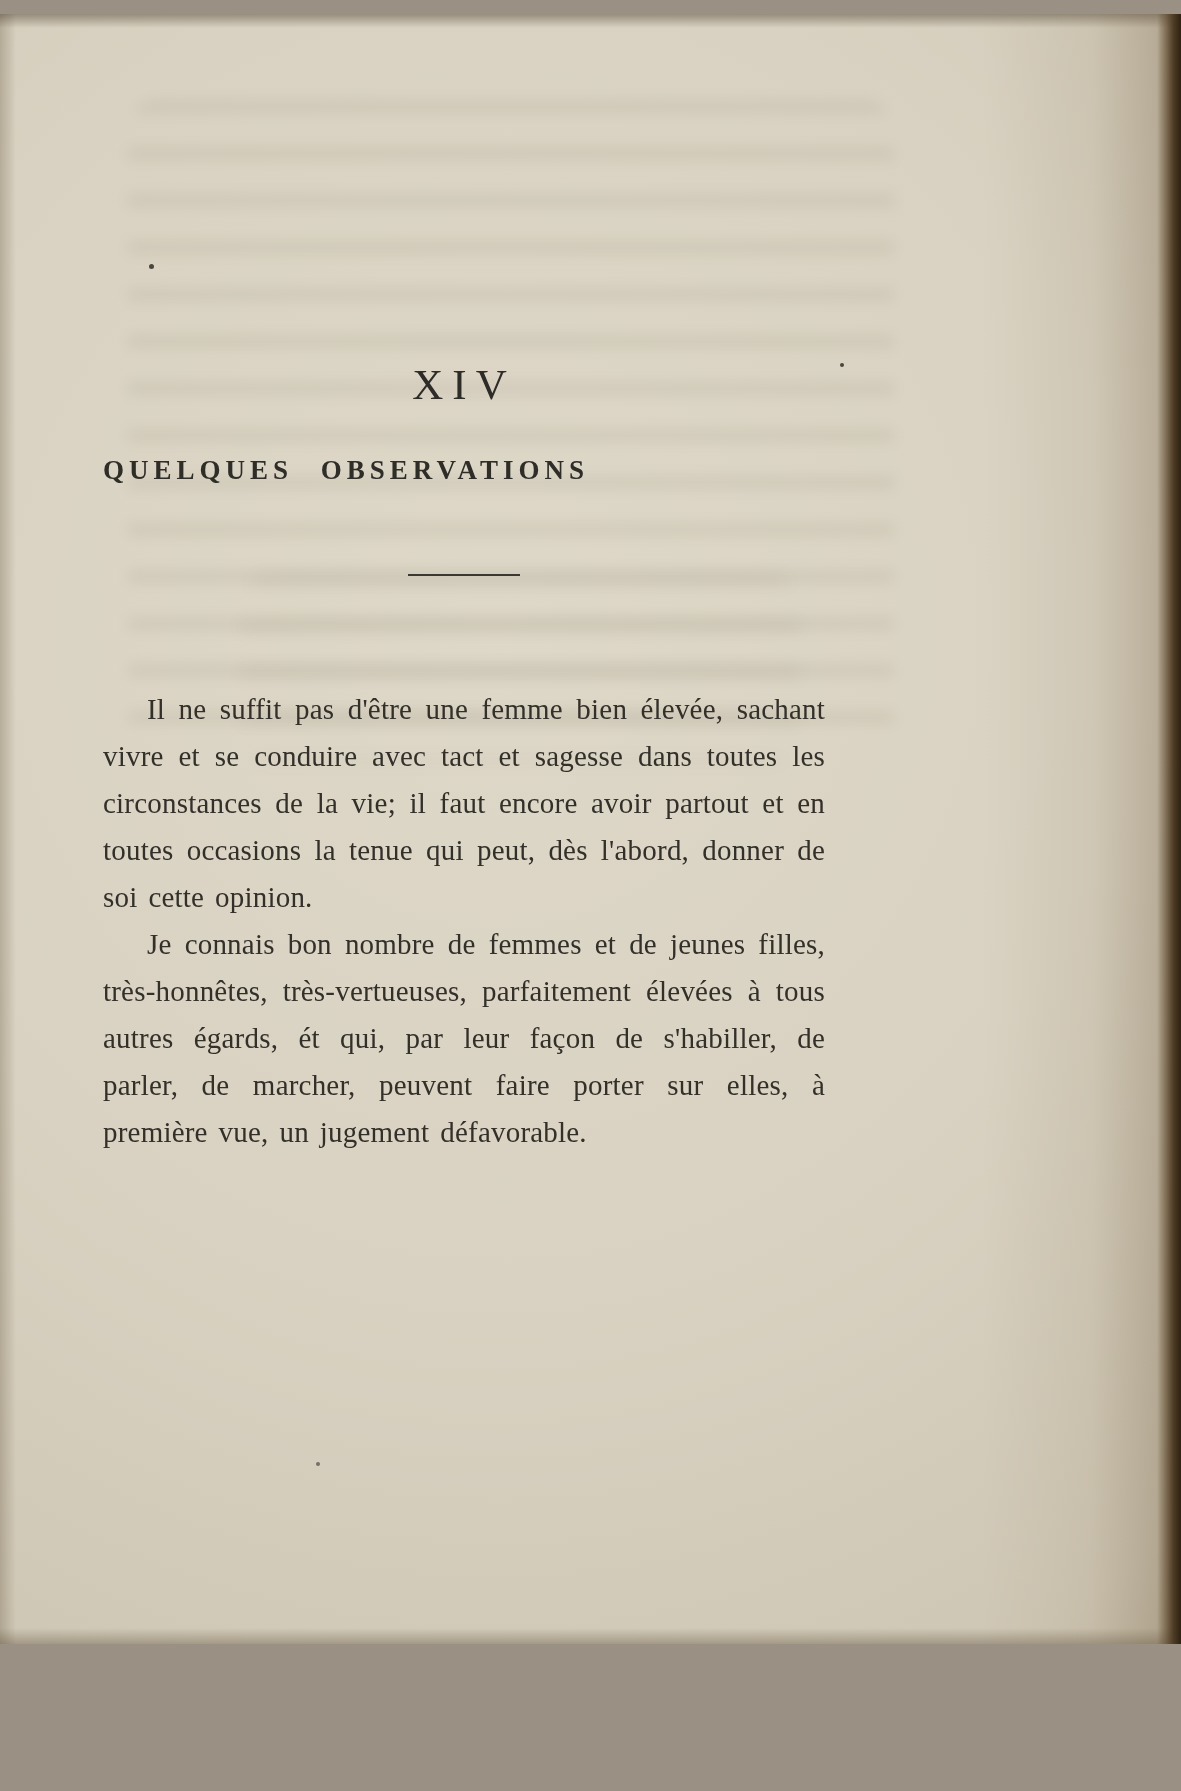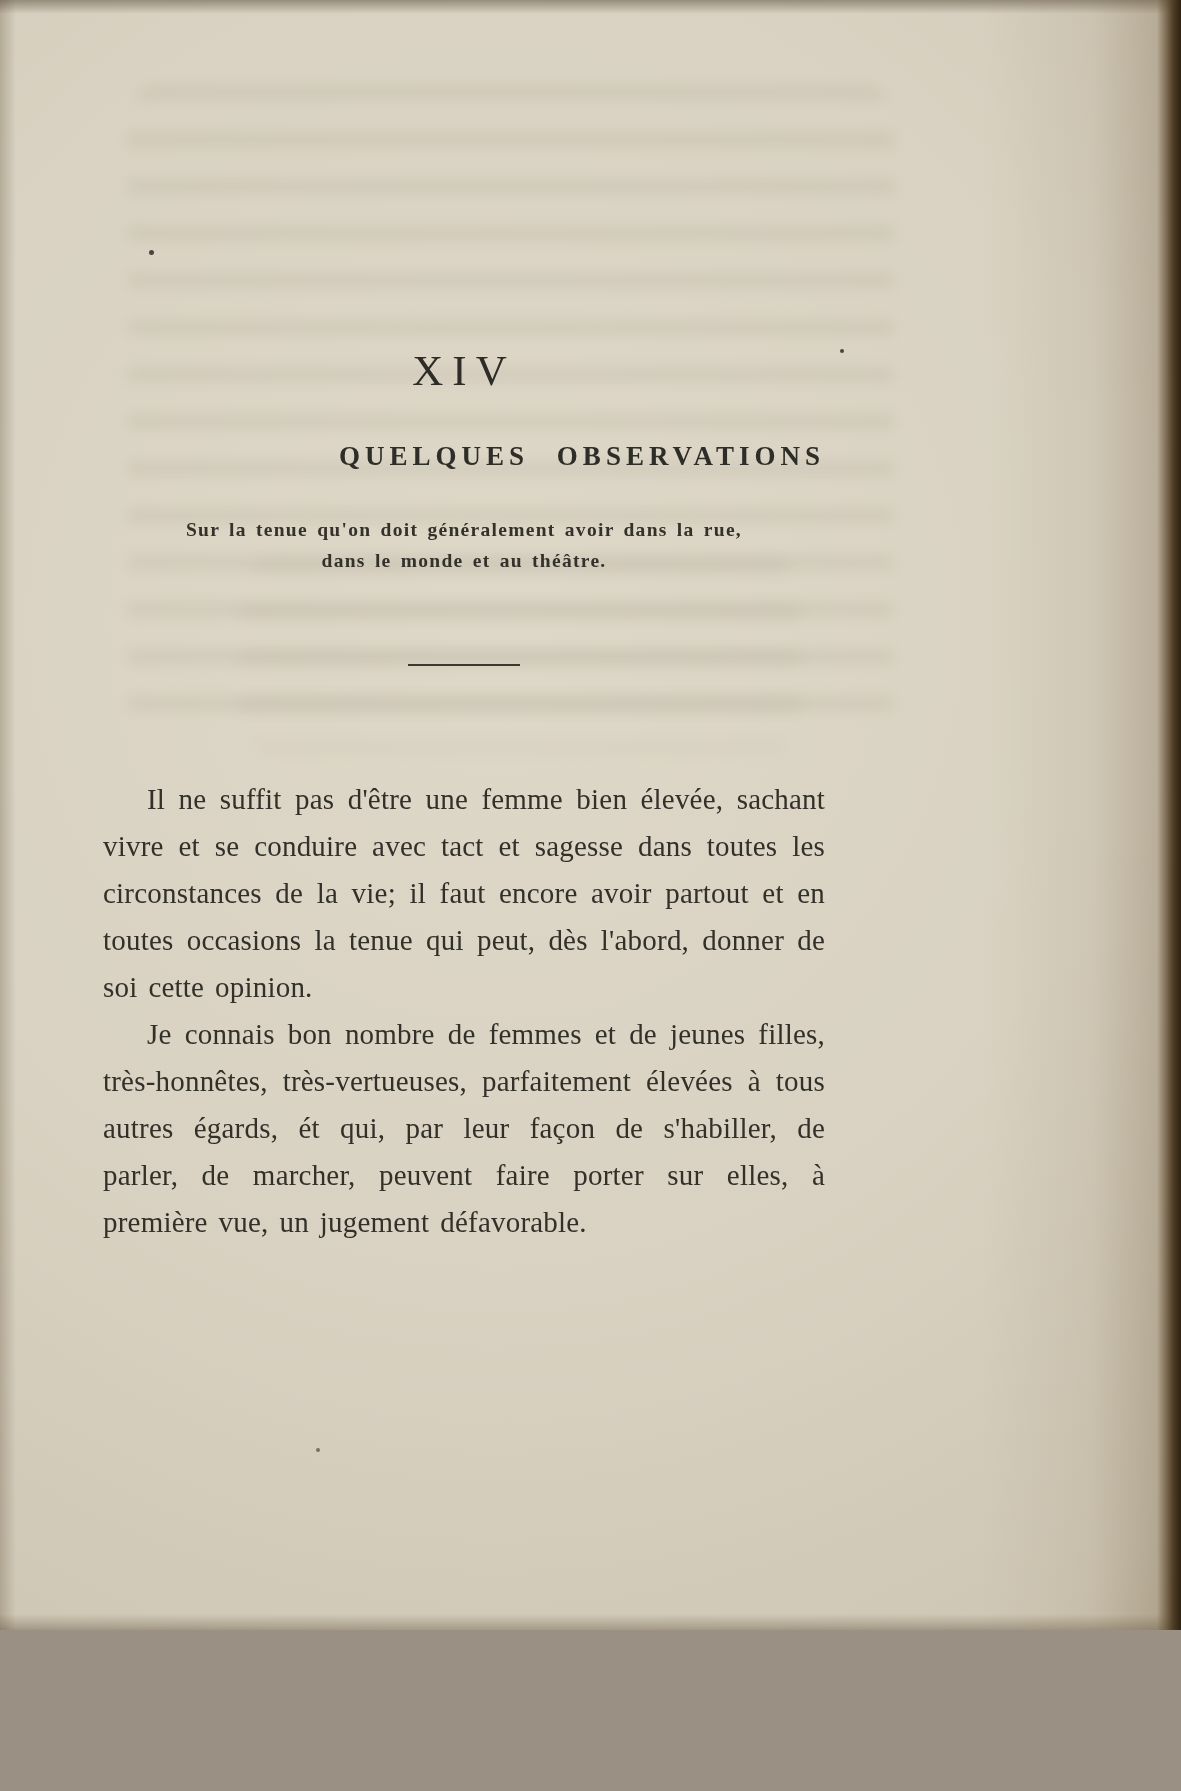--- a/index.html
+++ b/index.html
@@ -1,21 +1,21 @@
 <!DOCTYPE html>
 <html><head>
 <meta charset="utf-8">
 <style>
   html, body { margin: 0; padding: 0; background: #9a9184; }
 
   .page {
     position: relative;
     width: 1181px;
     height: 1630px;
-    margin: 0 auto;
+    margin: 14px auto;
     overflow: hidden;
     background:
       radial-gradient(ellipse 120% 90% at 42% 38%, #ded8c9 0%, #d9d2c2 45%, #cfc7b5 78%, #bdb29e 100%);
     font-family: "Liberation Serif", "DejaVu Serif", serif;
   }
 
   
   .shade-right {
     position: absolute; top: 0; right: 0; width: 200px; height: 100%;
     background: linear-gradient(90deg,
@@ -95,21 +95,21 @@
     margin: 346px 0 0 0;
     text-align: center;
     font-size: 43px;
     font-weight: normal;
     letter-spacing: 9px;
     color: #2e2c27;
   }
 
   .chapter-title {
     margin: 46px 0 0 0;
-    text-align: right;
+    text-align: left;
     font-size: 27px;
     font-weight: bold;
     letter-spacing: 5px;
     word-spacing: 16px;
     color: #2f2d28;
   }
 
   .subtitle {
     margin: 42px 0 0 0;
     text-align: center;
@@ -148,24 +148,20 @@
 
   <div class="ghost"></div>
   <div class="ghost-2"></div>
 
   <div class="content">
 
     <h1 class="chapter-number">XIV</h1>
 
     <h2 class="chapter-title">QUELQUES OBSERVATIONS</h2>
 
-    <p class="subtitle">
-      <span>Sur la tenue qu'on doit généralement avoir dans la rue,</span><br>
-      <span>dans le monde et au théâtre.</span>
-    </p>
 
     <div class="rule"></div>
 
     <div class="body-block">
       <p class="body-par">Il ne suffit pas d'être une femme bien élevée, sachant vivre et se conduire avec tact et sagesse dans toutes les circonstances de la vie; il faut encore avoir partout et en toutes occasions la tenue qui peut, dès l'abord, donner de soi cette opinion.</p>
       <p class="body-par">Je connais bon nombre de femmes et de jeunes filles, très-honnêtes, très-vertueuses, parfaitement élevées à tous autres égards, ét qui, par leur façon de s'habiller, de parler, de marcher, peuvent faire porter sur elles, à première vue, un jugement défavorable.</p>
     </div>
 
   </div>
 

